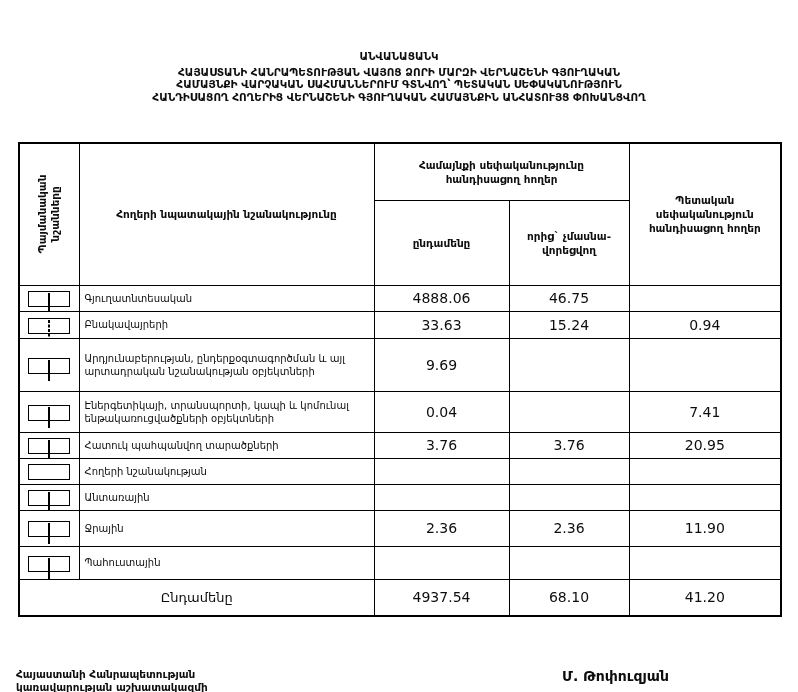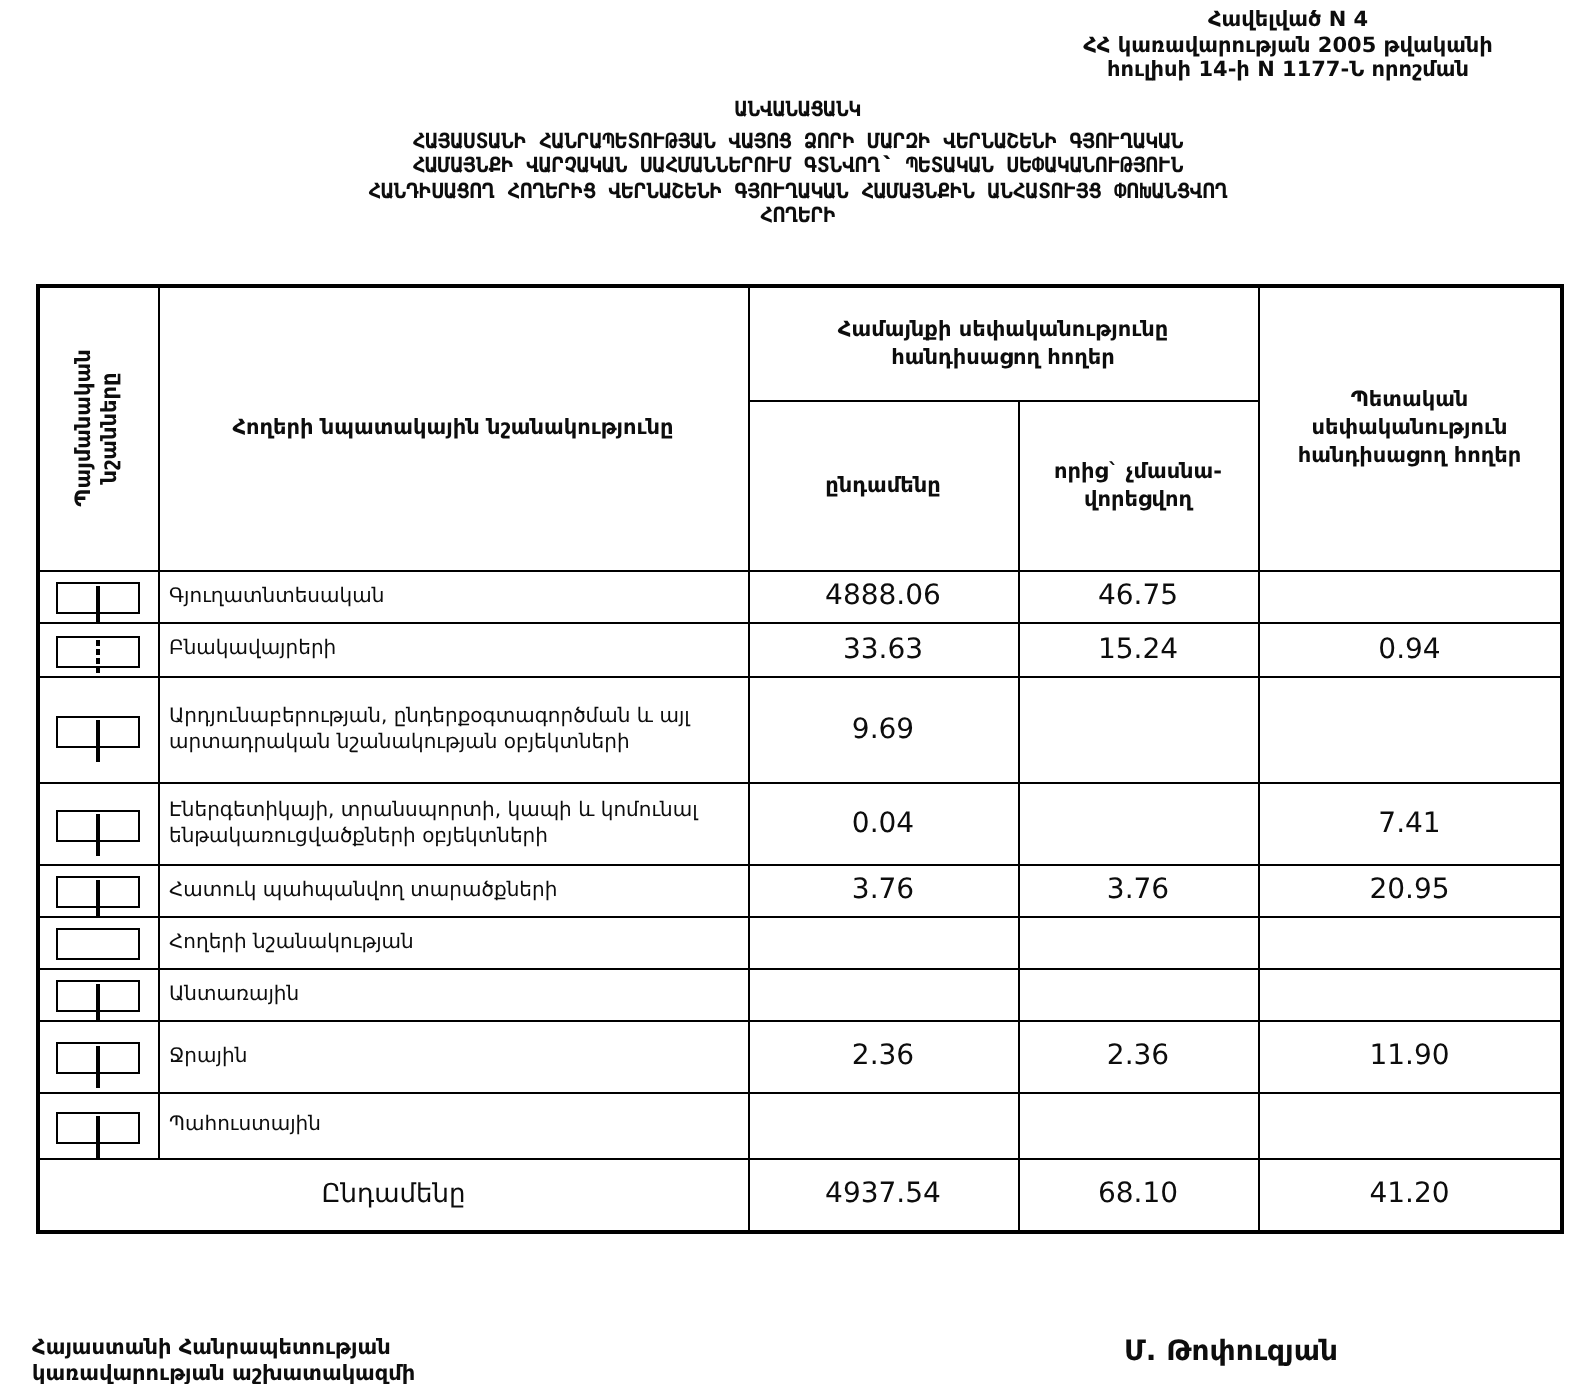--- a/index.html
+++ b/index.html
@@ -23,21 +23,21 @@
     top: 4px; left: 508px; width: 272px;
     text-align: center;
     font-size: 10.5px; font-weight: bold; line-height: 12.5px;
   }
 
   
   .doc-title {
     position: absolute;
     top: 50px; left: 0; width: 798px;
     text-align: center;
-    font-size: 10.5px; font-weight: bold; line-height: 12.5px; font-family: Liberation Mono, monospace;
+    font-size: 10.5px; font-weight: bold; line-height: 12.5px;
   }
   .doc-title .t1 { margin-bottom: 3px; }
 
   
   table.land {
     position: absolute;
     top: 142px; left: 18px; width: 762px;
     border-collapse: collapse; table-layout: fixed;
     border: 2px solid #000;
   }
@@ -99,32 +99,26 @@
     position: absolute;
     top: 668px; left: 562px;
     font-size: 14px; font-weight: bold;
   }
 </style>
 </head>
 <body>
 
 <div class="page">
 
-  <div class="appendix">
-    <div>Հավելված N 4</div>
-    <div>ՀՀ կառավարության 2005 թվականի</div>
-    <div>հուլիսի 14-ի N 1177-Ն որոշման</div>
-  </div>
 
   <div class="doc-title">
     <div class="t1">ԱՆՎԱՆԱՑԱՆԿ</div>
     <div>ՀԱՅԱՍՏԱՆԻ ՀԱՆՐԱՊԵՏՈՒԹՅԱՆ ՎԱՅՈՑ ՁՈՐԻ ՄԱՐԶԻ ՎԵՐՆԱՇԵՆԻ ԳՅՈՒՂԱԿԱՆ</div>
     <div>ՀԱՄԱՅՆՔԻ ՎԱՐՉԱԿԱՆ ՍԱՀՄԱՆՆԵՐՈՒՄ ԳՏՆՎՈՂ՝ ՊԵՏԱԿԱՆ ՍԵՓԱԿԱՆՈՒԹՅՈՒՆ</div>
     <div>ՀԱՆԴԻՍԱՑՈՂ ՀՈՂԵՐԻՑ ՎԵՐՆԱՇԵՆԻ ԳՅՈՒՂԱԿԱՆ ՀԱՄԱՅՆՔԻՆ ԱՆՀԱՏՈՒՅՑ ՓՈԽԱՆՑՎՈՂ</div>
-    <div>ՀՈՂԵՐԻ</div>
   </div>
 
   <table class="land">
     <colgroup>
       <col style="width:60px">
       <col style="width:295px">
       <col style="width:135px">
       <col style="width:120px">
       <col style="width:152px">
     </colgroup>

